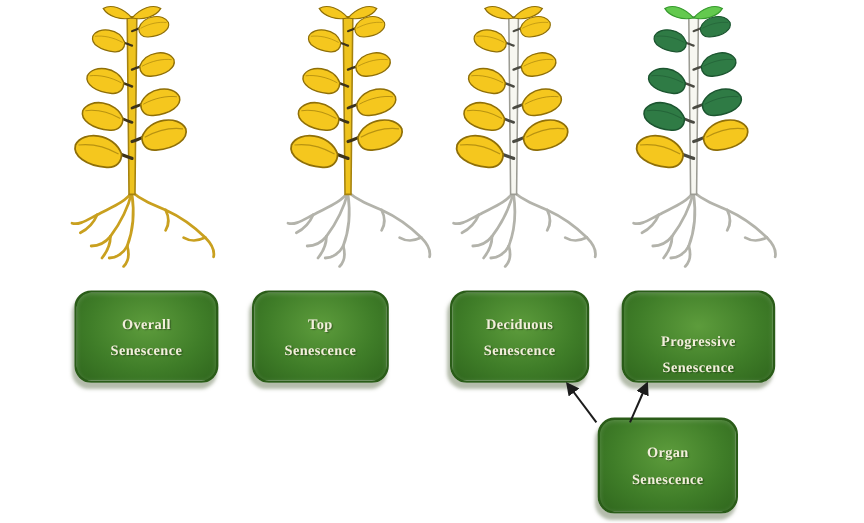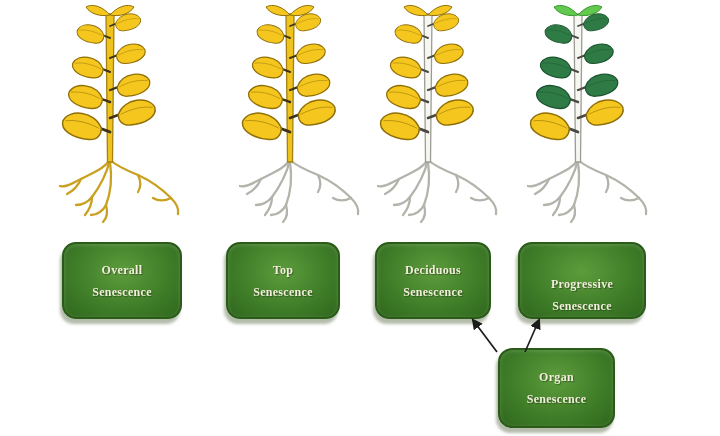--- a/index.html
+++ b/index.html
@@ -276,21 +276,21 @@
           <path d="M7,-3 C12,-17 33,-19 38,-9 C40,-2 31,5 17,6 C10,6.5 7,2 7,-3 Z" fill="#f5c71e" stroke="#8f6f08" stroke-width="1.2"></path>
           <path d="M9,-3 C18,-8 28,-10 36,-9" fill="none" stroke="#8f6f08" stroke-width="0.8" opacity="0.6"></path>
         </g>
       </svg></div>
 
   <div class="senescence-box" style="left:62px; top:242px; width:116px;">
     <div>Overall</div>
     <div>Senescence</div>
   </div>
 
-  <div class="senescence-box" style="left:226px; top:242px; width:110px;">
+  <div class="senescence-box" style="left:210px; top:242px; width:110px;">
     <div>Top</div>
     <div>Senescence</div>
   </div>
 
   <div class="senescence-box" style="left:375px; top:242px; width:112px;text-align:right;">
     <div>Deciduous</div>
     <div>Senescence</div>
   </div>
 
   <div class="senescence-box" style="left:518px; top:242px; width:124px;justify-content:flex-end;">

